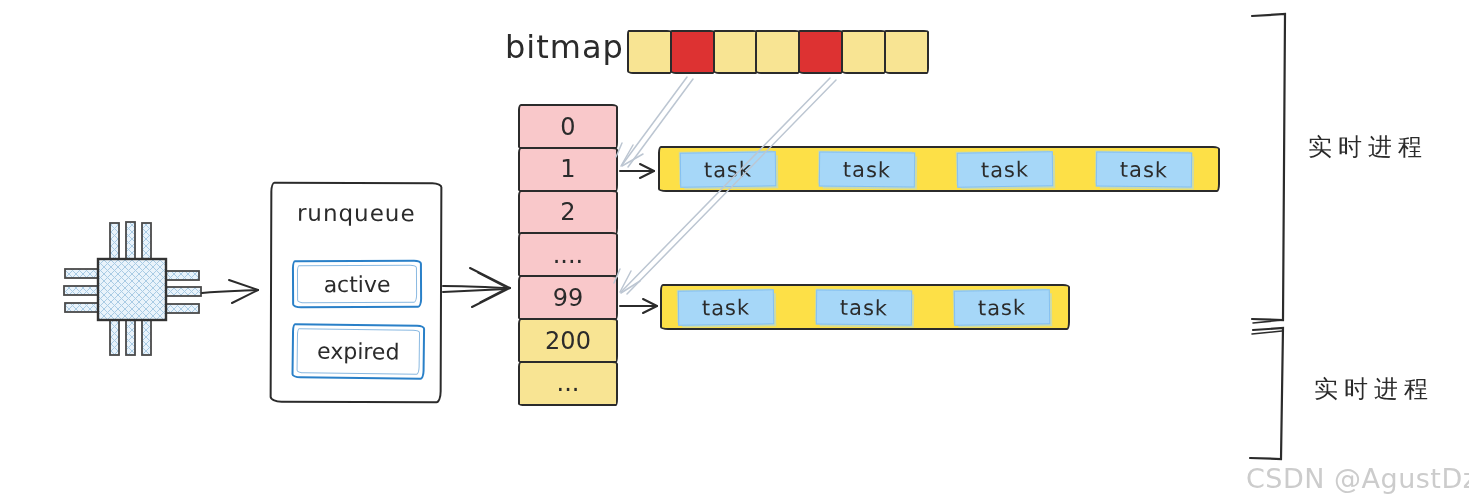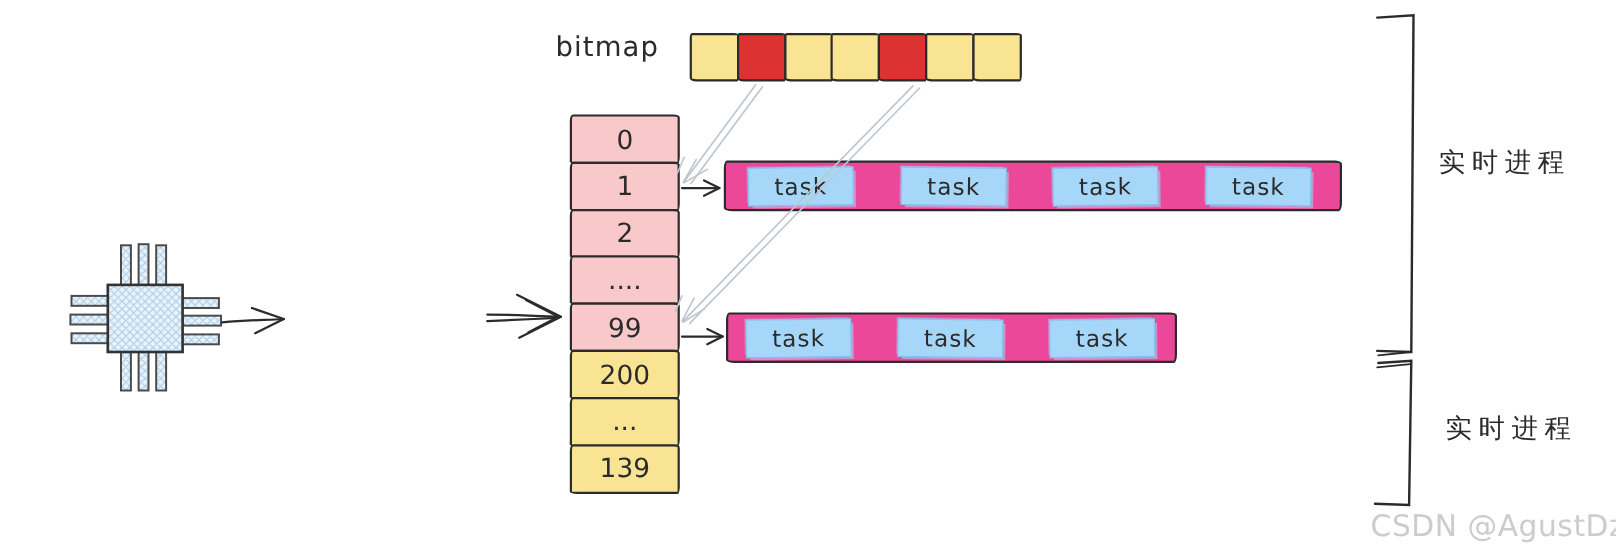--- a/index.html
+++ b/index.html
@@ -21,35 +21,35 @@
 
   
   .runqueue{position:absolute;left:270px;top:182px;width:172px;height:221px;transform:rotate(.2deg);}
   .runqueue-title{position:absolute;left:0;top:16px;width:100%;text-align:center;font-size:23px;letter-spacing:1px;}
   .qbox{position:absolute;left:20px;box-sizing:border-box;border:2px solid var(--blue-stroke);border-radius:3px 8px 4px 9px / 8px 4px 9px 4px;display:flex;align-items:center;justify-content:center;font-size:22px;background:#fff;}
   .qbox.active{top:76px;width:130px;height:48px;transform:rotate(-.5deg);}
   .qbox.expired{top:140px;width:133px;height:55px;transform:rotate(.5deg);}
   .qbox .inner{position:absolute;inset:3px;border:1.3px solid rgba(42,128,200,.55);border-radius:2px 7px 3px 8px / 7px 3px 8px 3px;pointer-events:none;}
 
   
-  .bitmap-label{position:absolute;left:505px;top:28px;font-size:25px;letter-spacing:1px;}
+  .bitmap-label{position:absolute;left:505px;top:28px;font-size:32px;letter-spacing:1px;}
   .bitmap-row{position:absolute;left:627px;top:30px;display:flex;}
   .bitmap-cell{width:45px;height:44px;box-sizing:border-box;border:2.2px solid var(--ink);margin-left:-2.2px;background:var(--yellow);border-radius:2px 5px 2px 6px / 5px 2px 6px 3px;}
   .bitmap-cell:first-child{margin-left:0;}
   .bitmap-cell[data-state="1"]{background:var(--red);}
 
   
   .parray{position:absolute;left:518px;top:104px;}
   .pcell{width:100px;height:45px;box-sizing:border-box;border:2.2px solid var(--ink);margin-top:-2.2px;display:flex;align-items:center;justify-content:center;font-size:24px;border-radius:3px 6px 2px 7px / 6px 3px 7px 2px;}
   .pcell:first-child{margin-top:0;}
   .pcell[data-tier="rt"]{background:var(--pink);}
   .pcell[data-tier="normal"]{background:var(--yellow);}
 
   
-  .tlist{position:absolute;display:flex;align-items:center;justify-content:space-between;background:#ec4899;border:2.6px solid var(--ink);box-sizing:border-box;border-radius:3px 7px 3px 8px / 7px 3px 8px 3px;}
+  .tlist{position:absolute;display:flex;align-items:center;justify-content:space-between;background:#fde047;border:2.6px solid var(--ink);box-sizing:border-box;border-radius:3px 7px 3px 8px / 7px 3px 8px 3px;}
   .tlist.rt{left:658px;top:146px;width:562px;height:46px;padding:0 26px 0 20px;}
   .tlist.normal{left:660px;top:284px;width:410px;height:46px;padding:0 18px 0 16px;}
   .task{width:94px;height:33px;background:var(--blue-fill);display:flex;align-items:center;justify-content:center;font-size:21px;letter-spacing:1px;transform:rotate(-.8deg);border:1.4px solid rgba(130,190,240,.9);box-shadow:3px 3px 0 -1px rgba(166,215,248,.55), -2px -2px 0 -1px rgba(166,215,248,.45);}
   .task:nth-child(even){transform:rotate(.7deg);}
 
   
   .legend{position:absolute;font-size:24px;letter-spacing:6px;white-space:nowrap;}
   .legend.rt{left:1308px;top:131px;}
   .legend.normal{left:1314px;top:373px;}
 
@@ -88,41 +88,51 @@
       <rect x="3" y="85" width="34" height="9" fill="url(#hx)" stroke="#4a4a4a" stroke-width="1.8"></rect>
 
       <rect x="103" y="53" width="34" height="9" fill="url(#hx)" stroke="#4a4a4a" stroke-width="1.8"></rect>
       <rect x="104" y="69" width="35" height="9" fill="url(#hx)" stroke="#4a4a4a" stroke-width="1.8"></rect>
       <rect x="103" y="86" width="34" height="9" fill="url(#hx)" stroke="#4a4a4a" stroke-width="1.8"></rect>
 
       <rect x="36" y="41" width="68" height="61" fill="url(#hx)" stroke="#333" stroke-width="2.4"></rect>
     </svg>
   </div>
 
+  <div class="runqueue sketch">
+    <div class="runqueue-title">runqueue</div>
+    <div class="qbox active">
+      <div class="inner"></div>
+      <span>active</span>
+    </div>
+    <div class="qbox expired">
+      <div class="inner"></div>
+      <span>expired</span>
+    </div>
+  </div>
 
   <div class="bitmap-label">bitmap</div>
   <div class="bitmap-row">
     <div class="bitmap-cell" data-state="0"></div>
     <div class="bitmap-cell" data-state="1"></div>
     <div class="bitmap-cell" data-state="0"></div>
     <div class="bitmap-cell" data-state="0"></div>
     <div class="bitmap-cell" data-state="1"></div>
     <div class="bitmap-cell" data-state="0"></div>
     <div class="bitmap-cell" data-state="0"></div>
   </div>
 
   <div class="parray">
     <div class="pcell" data-tier="rt">0</div>
     <div class="pcell" data-tier="rt">1</div>
     <div class="pcell" data-tier="rt">2</div>
     <div class="pcell" data-tier="rt">....</div>
     <div class="pcell" data-tier="rt">99</div>
     <div class="pcell" data-tier="normal">200</div>
     <div class="pcell" data-tier="normal">...</div>
-    <div class="pcell" data-tier="normal">139</div>
   </div>
 
   <div class="tlist rt">
     <div class="task">task</div>
     <div class="task">task</div>
     <div class="task">task</div>
     <div class="task">task</div>
   </div>
 
   <div class="tlist normal">

